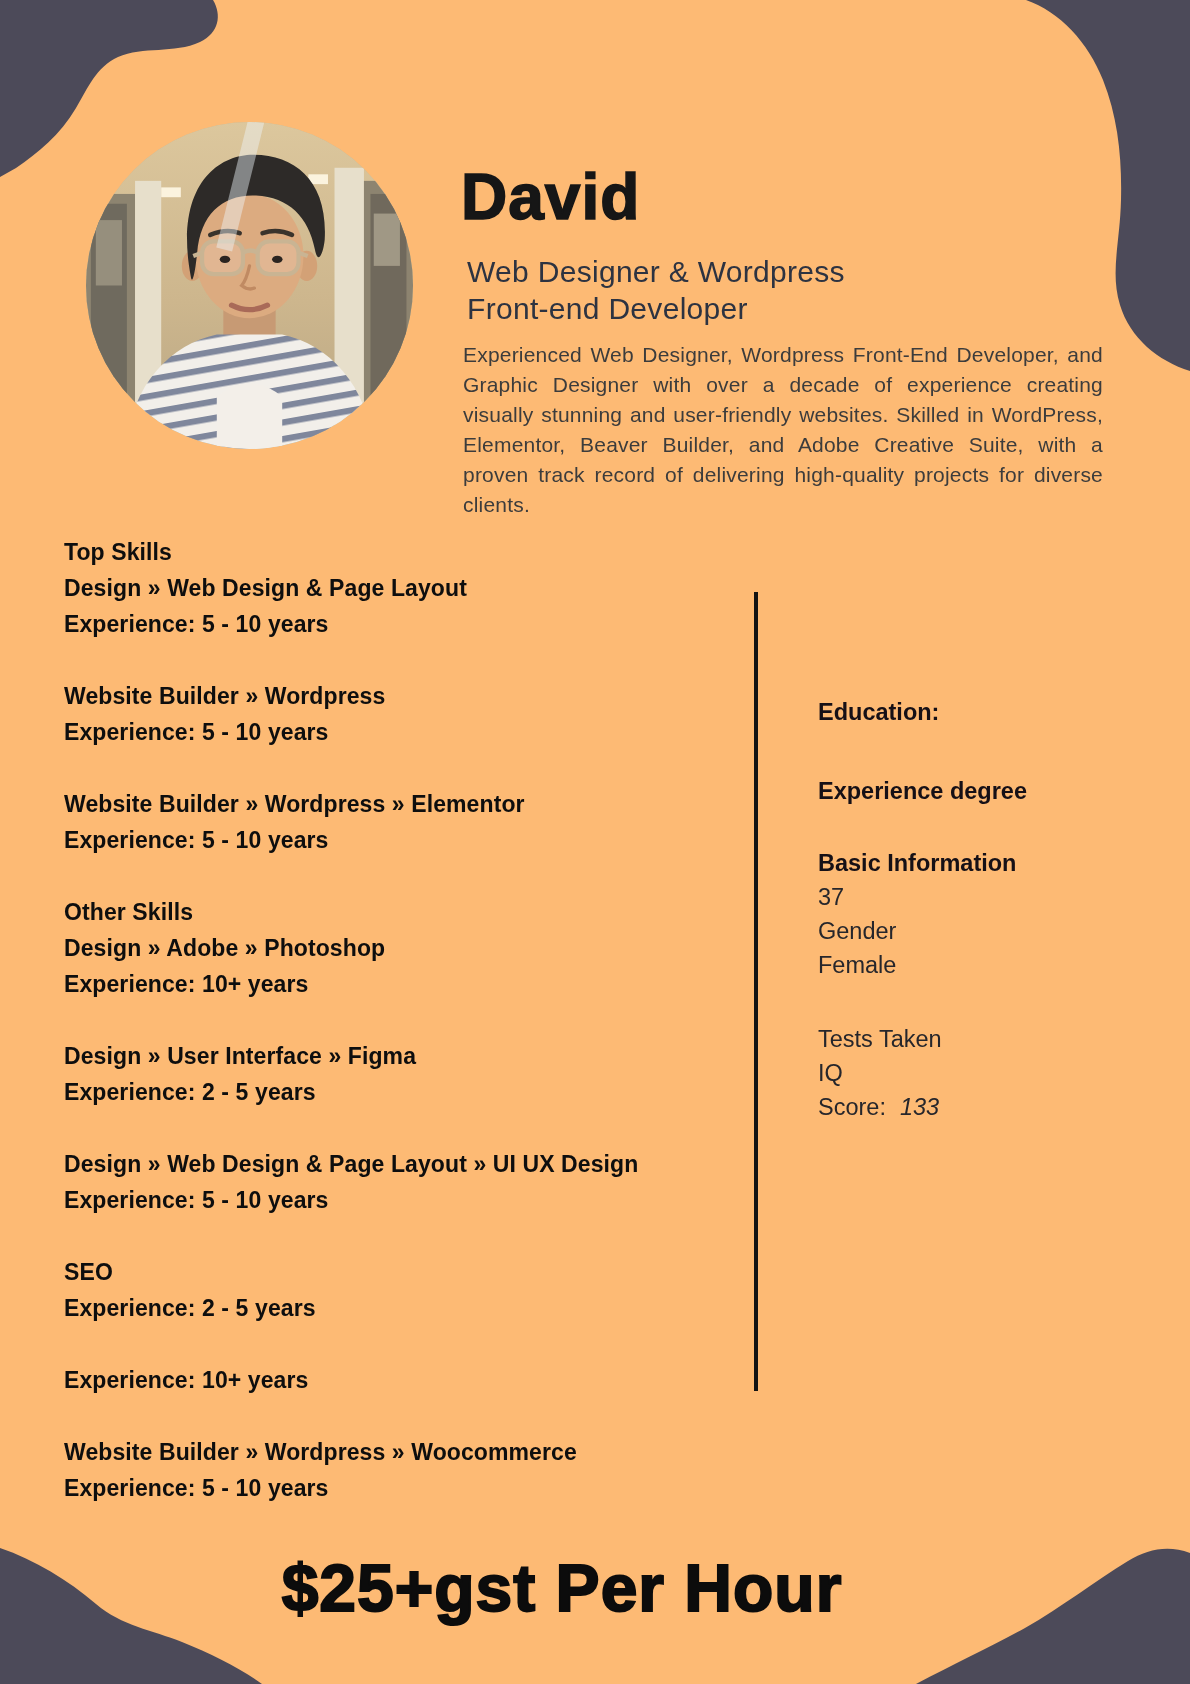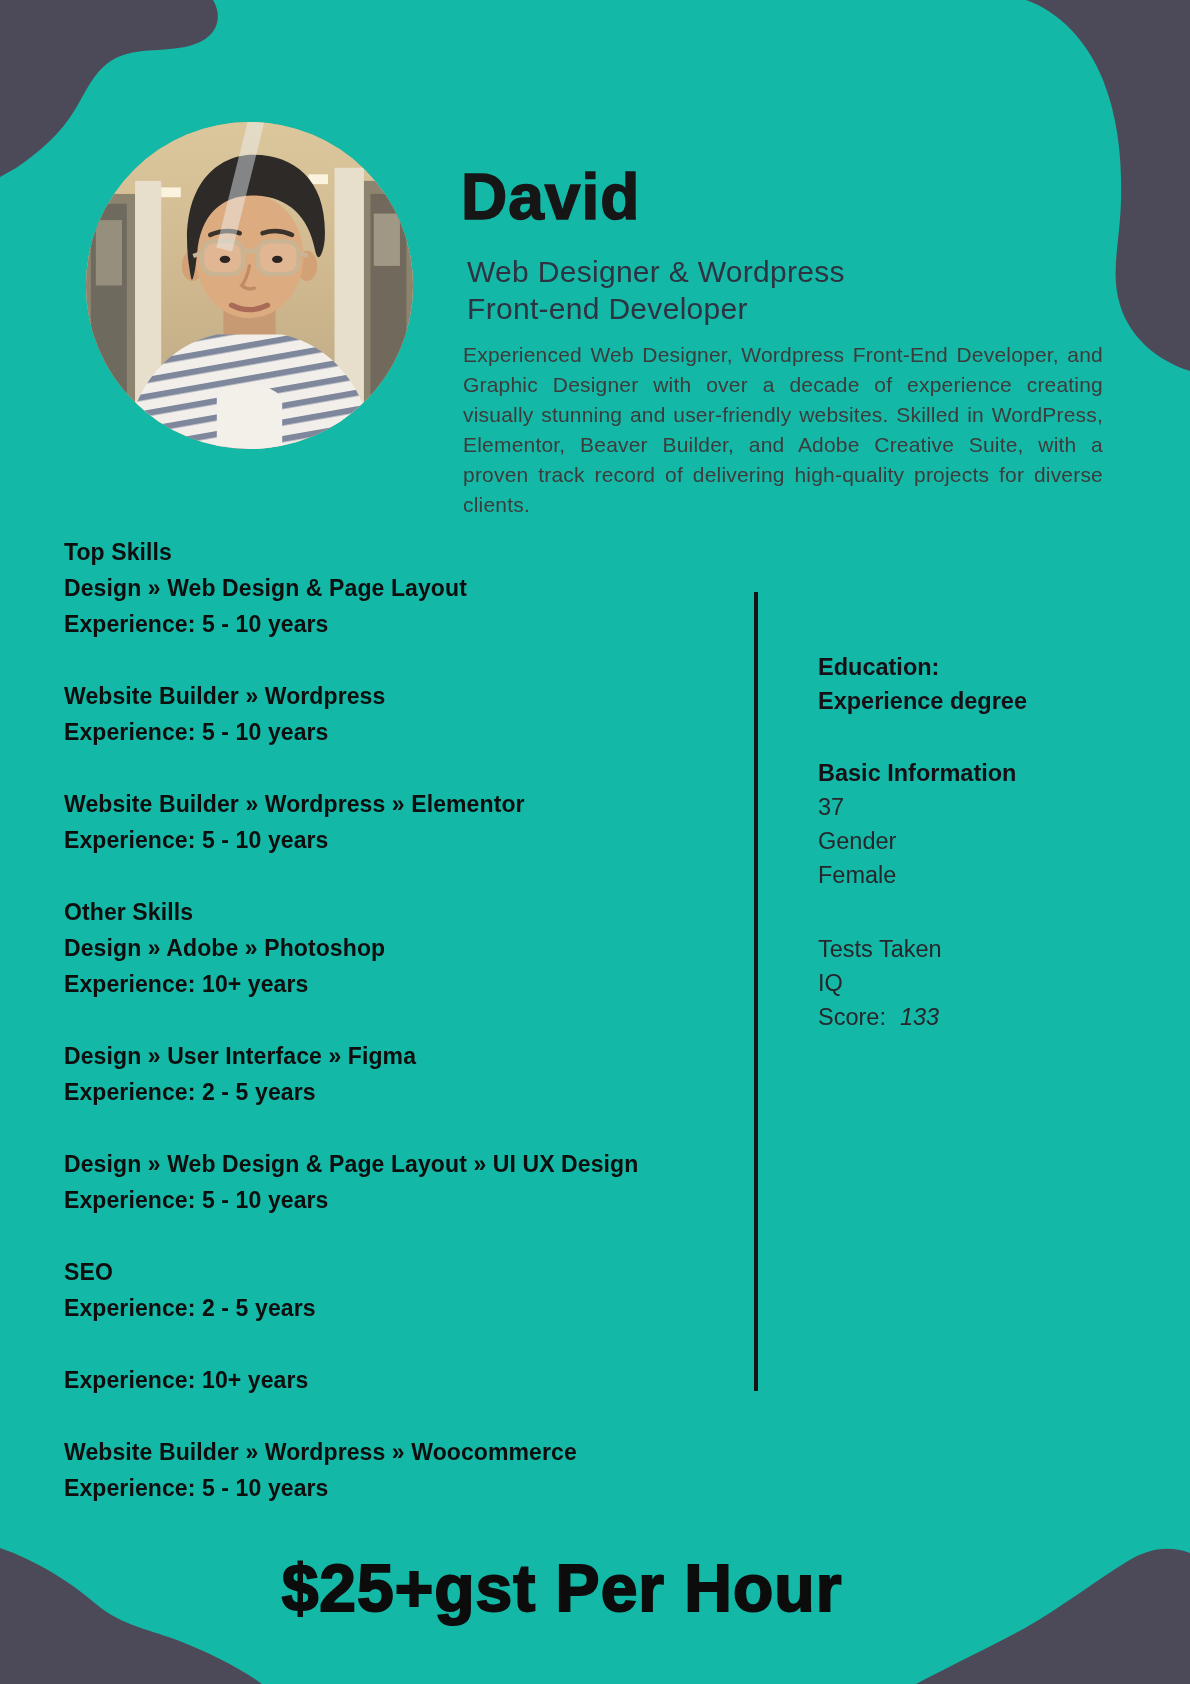--- a/index.html
+++ b/index.html
@@ -1,18 +1,18 @@
 <!DOCTYPE html>
 <html><head>
 <meta charset="utf-8">
 <style>
   html,body{margin:0;padding:0;background:#dddddd;}
   .page{
     position:relative; width:1190px; height:1684px; margin:0 auto;
-    background:#14b8a6; overflow:hidden;
+    background:#fdba74; overflow:hidden;
     font-family:"Liberation Sans", sans-serif; color:#222;
   }
   .blob{position:absolute; display:block;}
   .blob path{fill:#4c4a59;}
   .photo{
     position:absolute; left:86px; top:122px; width:327px; height:327px;
     border-radius:50%; overflow:hidden; background:#cdb68d;
   }
   .photo svg{display:block; width:100%; height:100%;}
   .name{
@@ -40,21 +40,21 @@
   .divider{
     position:absolute; left:754px; top:592px; width:4px; height:799px;
     background:#131313;
   }
   .details{
     position:absolute; left:818px; top:650px; width:330px;
     font-size:23.5px; line-height:34px; color:#26262b;
   }
   .details p{margin:0;}
   .details .b{font-weight:bold; color:#16101а;}
-  .details .b{font-weight:bold; color:#161016;}
+  .details .b{font-weight:bold; color:#161016;margin-top:45px;}
   .details .gap-top-38{margin-top:38px;}
   .details .gap-top-40{margin-top:40px;}
   .score-val{margin-left:14px;font-style:italic;}
   .rate{
     position:absolute; left:62px; top:1552px; width:1000px; margin:0;
     text-align:center; font-size:66px; line-height:72px; font-weight:bold;
     color:#0c0c0c; -webkit-text-stroke:2px #0c0c0c; letter-spacing:1px;
   }
 </style>
 </head>

